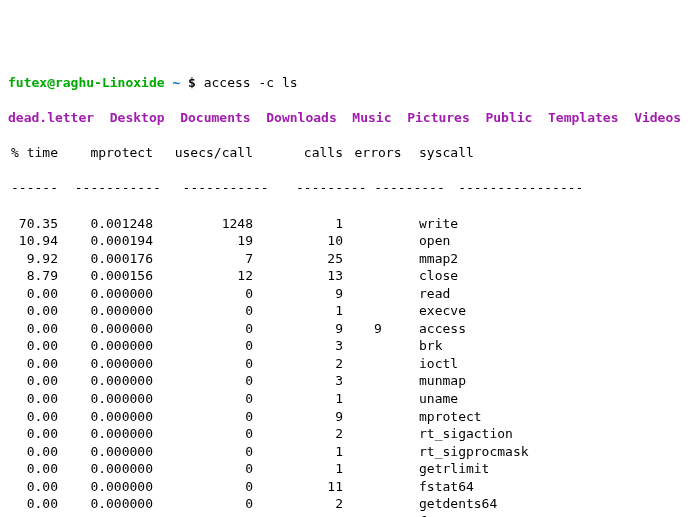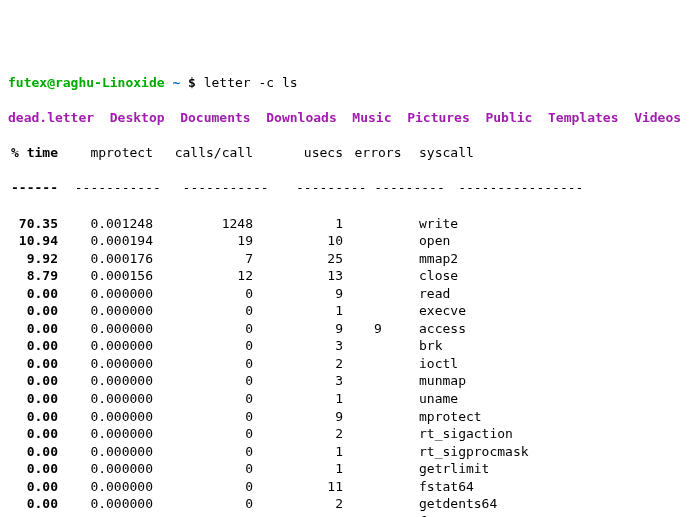--- a/index.html
+++ b/index.html
@@ -11,36 +11,36 @@
       line-height: 1.35;
       padding: 4px 8px;
       white-space: pre;
     }
     .prompt { color: #00aa00; font-weight: bold; }
     .tilde { color: #0066cc; font-weight: bold; }
     .dollar { color: #000000; font-weight: bold; }
     .command { color: #000000; }
     .ls-output { color: #a21caf; font-weight: bold; }
     .row { display: block; }
-    .c-time { display: inline-block; width: 50px; text-align: right; font-weight: bold; }
+    .c-time { display: inline-block; width: 50px; text-align: right; }
     .c-seconds { display: inline-block; width: 95px; text-align: right; }
     .c-usecs { display: inline-block; width: 100px; text-align: right; }
     .c-calls { display: inline-block; width: 90px; text-align: right; }
     .c-errors { display: inline-block; width: 70px; text-align: center; }
     .c-syscall { display: inline-block; padding-left: 6px; text-align: center; }
     .dashes { letter-spacing: 0; }
   </style>
 </head>
 <body>
 
 
 
-<div class="row"><span class="prompt">futex@raghu-Linoxide</span> <span class="tilde">~</span> <span class="dollar">$</span> <span class="command">letter -c ls</span></div>
+<div class="row"><span class="prompt">futex@raghu-Linoxide</span> <span class="tilde">~</span> <span class="dollar">$</span> <span class="command">access -c ls</span></div>
 <div class="row ls-output" id="ls-line">dead.letter  Desktop  Documents  Downloads  Music  Pictures  Public  Templates  Videos</div>
-<div class="row"><span class="c-time">% time</span><span class="c-seconds">mprotect</span><span class="c-usecs">calls/call</span><span class="c-calls">usecs</span><span class="c-errors">errors</span><span class="c-syscall">syscall</span></div>
+<div class="row"><span class="c-time">% time</span><span class="c-seconds">mprotect</span><span class="c-usecs">usecs/call</span><span class="c-calls">calls</span><span class="c-errors">errors</span><span class="c-syscall">syscall</span></div>
 <div class="row dashes"><span class="c-time">------</span> <span class="c-seconds">-----------</span> <span class="c-usecs">-----------</span> <span class="c-calls">---------</span> <span class="c-errors">---------</span> <span class="c-syscall">----------------</span></div>
 <div id="rows-container"><div class="row"><span class="c-time">70.35</span><span class="c-seconds">0.001248</span><span class="c-usecs">1248</span><span class="c-calls">1</span><span class="c-errors"></span><span class="c-syscall">write</span></div><div class="row"><span class="c-time">10.94</span><span class="c-seconds">0.000194</span><span class="c-usecs">19</span><span class="c-calls">10</span><span class="c-errors"></span><span class="c-syscall">open</span></div><div class="row"><span class="c-time">9.92</span><span class="c-seconds">0.000176</span><span class="c-usecs">7</span><span class="c-calls">25</span><span class="c-errors"></span><span class="c-syscall">mmap2</span></div><div class="row"><span class="c-time">8.79</span><span class="c-seconds">0.000156</span><span class="c-usecs">12</span><span class="c-calls">13</span><span class="c-errors"></span><span class="c-syscall">close</span></div><div class="row"><span class="c-time">0.00</span><span class="c-seconds">0.000000</span><span class="c-usecs">0</span><span class="c-calls">9</span><span class="c-errors"></span><span class="c-syscall">read</span></div><div class="row"><span class="c-time">0.00</span><span class="c-seconds">0.000000</span><span class="c-usecs">0</span><span class="c-calls">1</span><span class="c-errors"></span><span class="c-syscall">execve</span></div><div class="row"><span class="c-time">0.00</span><span class="c-seconds">0.000000</span><span class="c-usecs">0</span><span class="c-calls">9</span><span class="c-errors">9</span><span class="c-syscall">access</span></div><div class="row"><span class="c-time">0.00</span><span class="c-seconds">0.000000</span><span class="c-usecs">0</span><span class="c-calls">3</span><span class="c-errors"></span><span class="c-syscall">brk</span></div><div class="row"><span class="c-time">0.00</span><span class="c-seconds">0.000000</span><span class="c-usecs">0</span><span class="c-calls">2</span><span class="c-errors"></span><span class="c-syscall">ioctl</span></div><div class="row"><span class="c-time">0.00</span><span class="c-seconds">0.000000</span><span class="c-usecs">0</span><span class="c-calls">3</span><span class="c-errors"></span><span class="c-syscall">munmap</span></div><div class="row"><span class="c-time">0.00</span><span class="c-seconds">0.000000</span><span class="c-usecs">0</span><span class="c-calls">1</span><span class="c-errors"></span><span class="c-syscall">uname</span></div><div class="row"><span class="c-time">0.00</span><span class="c-seconds">0.000000</span><span class="c-usecs">0</span><span class="c-calls">9</span><span class="c-errors"></span><span class="c-syscall">mprotect</span></div><div class="row"><span class="c-time">0.00</span><span class="c-seconds">0.000000</span><span class="c-usecs">0</span><span class="c-calls">2</span><span class="c-errors"></span><span class="c-syscall">rt_sigaction</span></div><div class="row"><span class="c-time">0.00</span><span class="c-seconds">0.000000</span><span class="c-usecs">0</span><span class="c-calls">1</span><span class="c-errors"></span><span class="c-syscall">rt_sigprocmask</span></div><div class="row"><span class="c-time">0.00</span><span class="c-seconds">0.000000</span><span class="c-usecs">0</span><span class="c-calls">1</span><span class="c-errors"></span><span class="c-syscall">getrlimit</span></div><div class="row"><span class="c-time">0.00</span><span class="c-seconds">0.000000</span><span class="c-usecs">0</span><span class="c-calls">11</span><span class="c-errors"></span><span class="c-syscall">fstat64</span></div><div class="row"><span class="c-time">0.00</span><span class="c-seconds">0.000000</span><span class="c-usecs">0</span><span class="c-calls">2</span><span class="c-errors"></span><span class="c-syscall">getdents64</span></div><div class="row"><span class="c-time">0.00</span><span class="c-seconds">0.000000</span><span class="c-usecs">0</span><span class="c-calls">1</span><span class="c-errors">1</span><span class="c-syscall">futex</span></div></div>
 
 
 
 
 
 
 
 </body></html>

